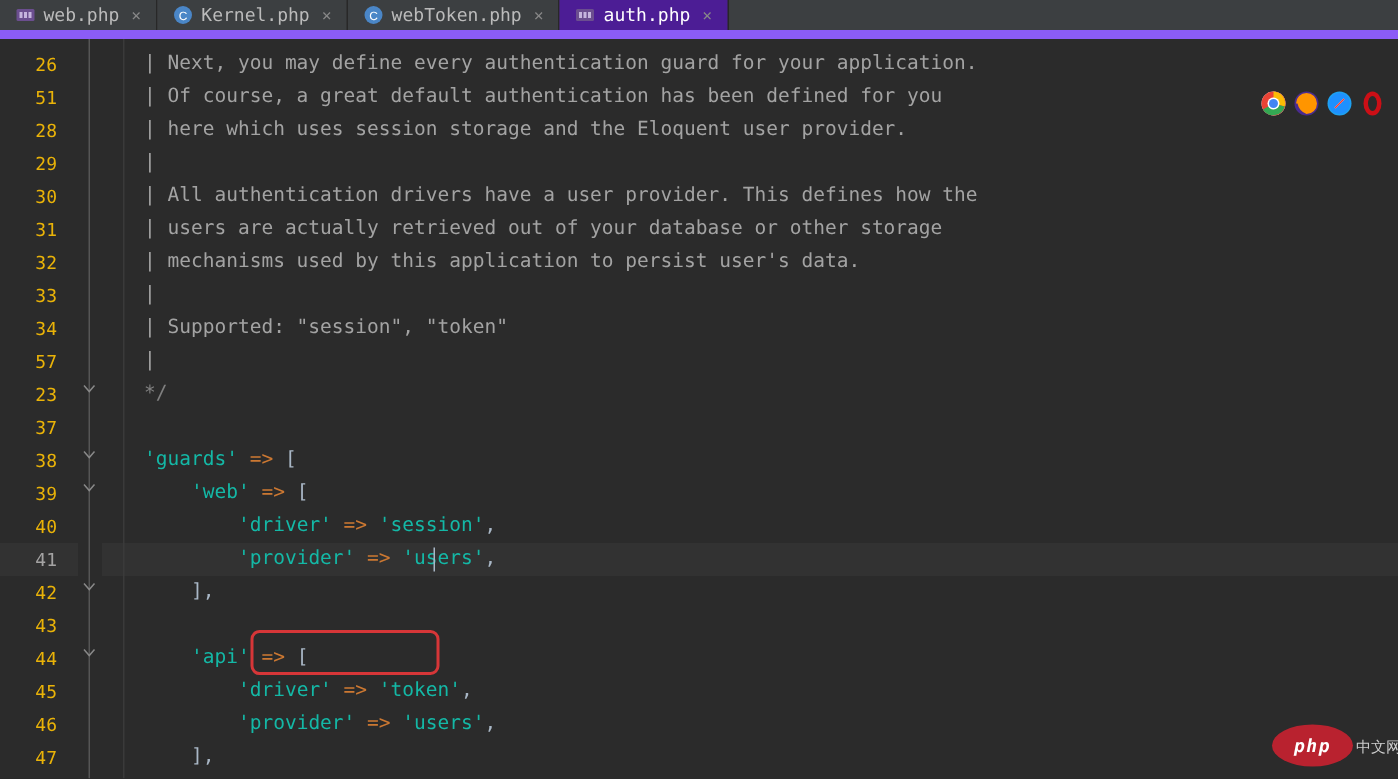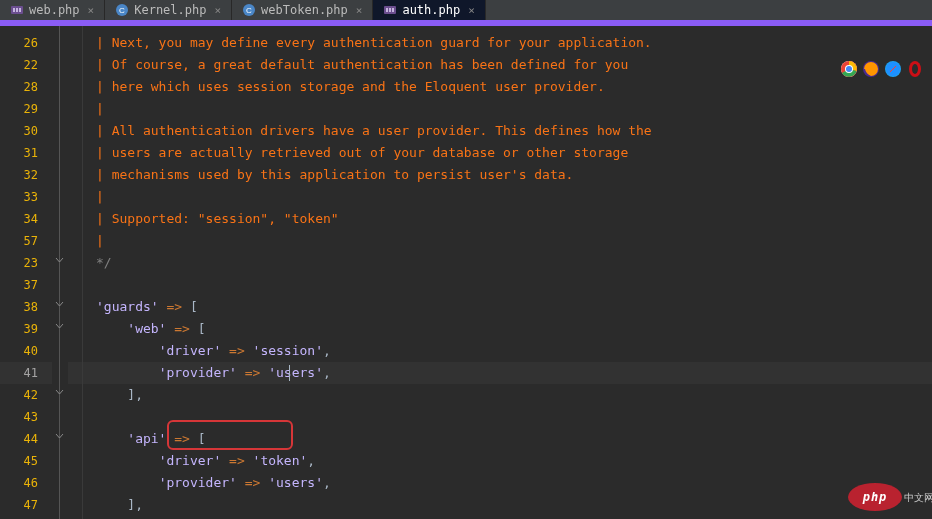--- a/index.html
+++ b/index.html
@@ -26,21 +26,21 @@
       display: flex;
       align-items: center;
       padding: 0 10px;
       border-right: 1px solid #282828;
       background: #3c3f41;
       cursor: pointer;
       font-size: 12px;
       color: #bbbbbb;
     }
     .tab.active {
-      background: #0f172a;
+      background: #4c1d95;
       color: #ffffff;
     }
     .tab-icon {
       width: 14px;
       height: 14px;
       margin-right: 5px;
     }
     .tab-close {
       margin-left: 8px;
       font-size: 11px;
@@ -108,23 +108,23 @@
     }
     .line {
       height: 22px;
       line-height: 22px;
       white-space: pre;
       padding-left: 28px;
     }
     .line.highlight {
       background: #323232;
     }
-    .pipe { color: #f97316; }
+    .pipe { color: #a3a3a3; }
     .comment-close { color: #808080; }
-    .str { color: #c4b5fd; }
+    .str { color: #14b8a6; }
     .arrow { color: #cc7832; }
     .bracket { color: #a9b7c6; }
     .caret-line {
       position: absolute;
       width: 1px;
       height: 16px;
       background: #a9b7c6;
     }
     .highlight-box {
       position: absolute;
@@ -211,21 +211,21 @@
           <rect x="9" y="5" width="2" height="4" fill="#c5b4de"></rect>
         </svg></span>
       <span>auth.php</span>
       <span class="tab-close">×</span>
     </div>
   </div>
 
 <div class="editor-body">
   <div class="gutter">
       <div class="gutter-line">26</div>
-      <div class="gutter-line">22</div>
+      <div class="gutter-line">51</div>
       <div class="gutter-line">28</div>
       <div class="gutter-line">29</div>
       <div class="gutter-line">30</div>
       <div class="gutter-line">31</div>
       <div class="gutter-line">32</div>
       <div class="gutter-line">33</div>
       <div class="gutter-line">34</div>
       <div class="gutter-line">57</div>
       <div class="gutter-line">23</div>
       <div class="gutter-line">37</div>

